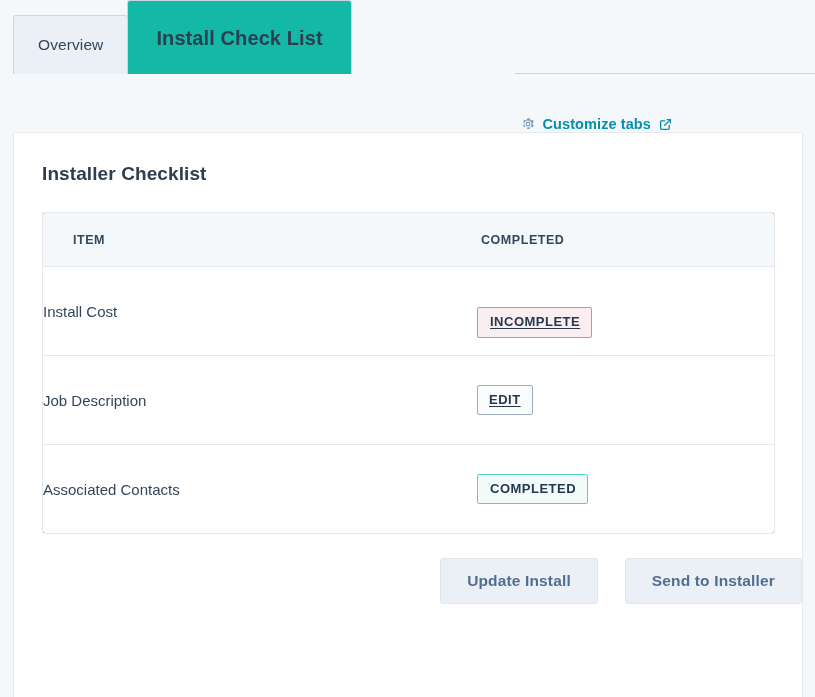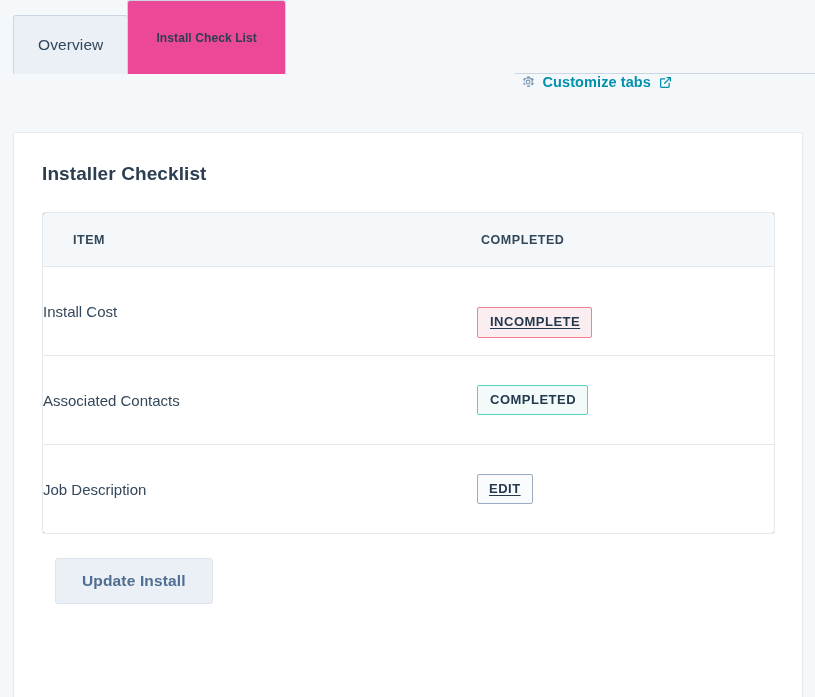--- a/index.html
+++ b/index.html
@@ -55,39 +55,39 @@
     background: #eaf0f6;
     color: #33475b;
     cursor: pointer;
     position: relative;
     user-select: none;
   }
   .tab + .tab {
     margin-left: -1px;
   }
   .tab.is-active {
-    background: #ec4899;
+    background: #14b8a6;
     font-weight: bold;
     color: #2d3e50;
     height: 74px;
-    font-size: 12px;
+    font-size: 20px;
     z-index: 3;
     border-color: #cbd6e2;
     padding: 0 28px;
   }
 
   
   .customize-row {
     position: absolute;
     left: 0;
     top: 74px;
     width: 696px;
     height: 58px;
     display: flex;
-    align-items: flex-start;
+    align-items: flex-end;
     justify-content: flex-end;
     padding-right: 24px;
     box-sizing: border-box;
   }
   .customize-link {
     display: inline-flex;
     align-items: center;
     gap: 7px;
     font-size: 14.5px;
     font-weight: bold;
@@ -210,20 +210,21 @@
     text-decoration: underline;
     text-underline-offset: 2px;
     padding: 7px 11px;
   }
 
   
   .actions {
     display: flex;
     gap: 27px;
     padding: 24px 0 0 41px;
+    justify-content: flex-end;
   }
   .btn {
     font-family: "Liberation Sans", sans-serif;
     font-size: 15.5px;
     font-weight: bold;
     color: #506e91;
     background: #eaf0f6;
     border: 1px solid #dfe5ec;
     border-radius: 3px;
     padding: 0 26px;
@@ -279,31 +280,32 @@
         </tr>
       </thead>
       <tbody>
         <tr>
           <td class="cell-item">Install Cost</td>
           <td class="cell-status">
             <span class="badge badge-incomplete">INCOMPLETE</span>
           </td>
         </tr>
         <tr>
+          <td class="cell-item">Job Description</td>
+          <td class="cell-status">
+            <span class="badge badge-edit">EDIT</span>
+          </td>
+        </tr>
+        <tr>
           <td class="cell-item">Associated Contacts</td>
           <td class="cell-status">
             <span class="badge badge-completed">COMPLETED</span>
           </td>
         </tr>
-        <tr>
-          <td class="cell-item">Job Description</td>
-          <td class="cell-status">
-            <span class="badge badge-edit">EDIT</span>
-          </td>
-        </tr>
       </tbody>
     </table>
   </div>
 
   <div class="actions">
     <button class="btn" type="button">Update Install</button>
+    <button class="btn" type="button">Send to Installer</button>
   </div>
 </div>
 
 </body></html>

